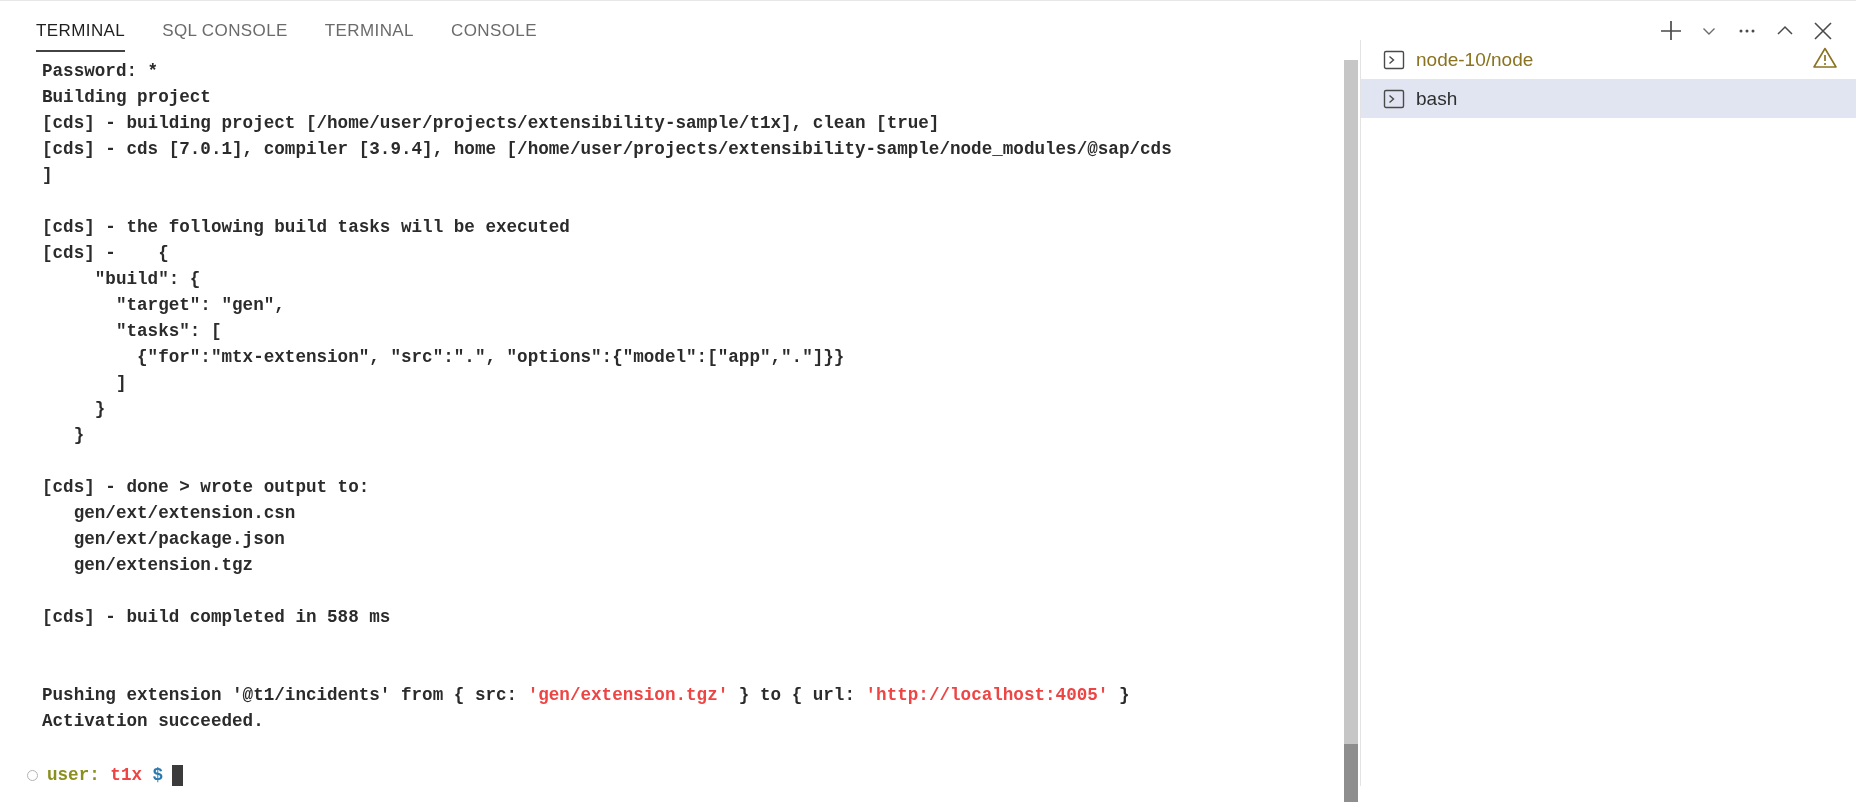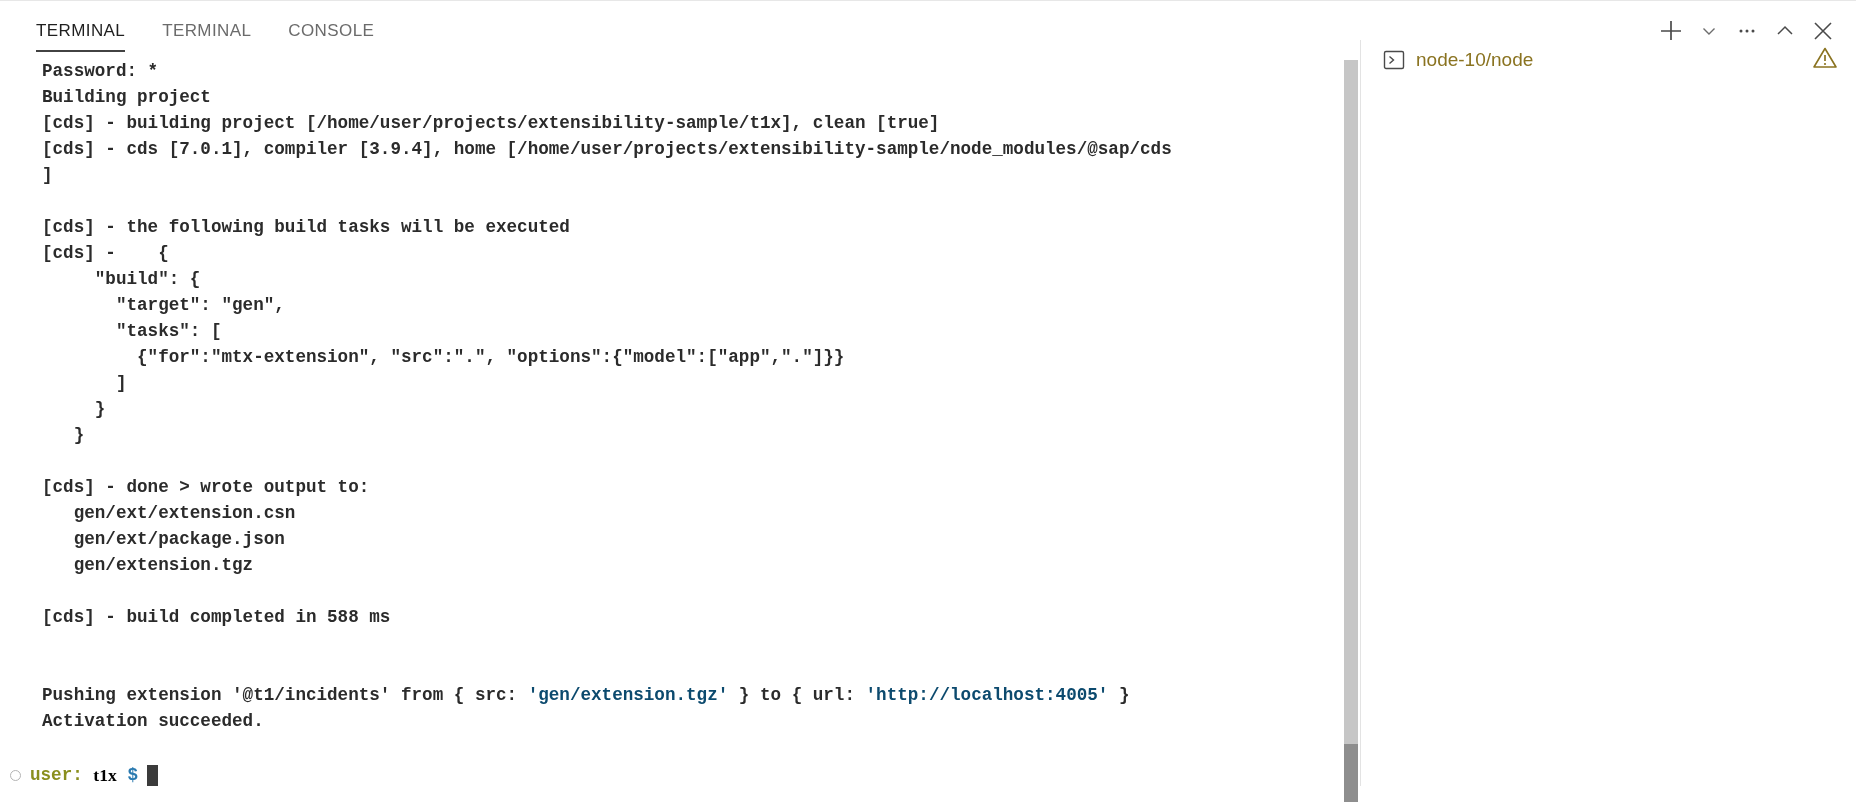--- a/index.html
+++ b/index.html
@@ -62,35 +62,35 @@
     position: absolute; top: 2px; left: 42px;
     font-family: "Liberation Mono", "DejaVu Sans Mono", monospace;
     font-size: 17.6px;
     line-height: 26px;
     color: #2b2b2b;
     white-space: pre;
     letter-spacing: 0px;
     font-weight: bold;
   }
   .term-text .ln { display: block; height: 26px; }
-  .str-green { color: #0c4a6e; margin-top: 20px; }
+  .str-green { color: #ef4444; margin-top: 20px; }
 
   
   .prompt-line {
-    position: absolute; left: 10px; bottom: 14px;
+    position: absolute; left: 27px; bottom: 14px;
     font-family: "Liberation Mono", "DejaVu Sans Mono", monospace;
     font-size: 17.6px; line-height: 26px;
     display: flex; align-items: center; white-space: pre;
   }
   .prompt-dot {
     width: 11px; height: 11px; border: 1.6px solid #b4b4b4;
     border-radius: 50%; margin-right: 9px; flex: none;
   }
   .p-user { color: #8a8f1e; font-weight: bold; }
-  .p-dir  { color: #000000; font-weight: bold; font-family: Liberation Serif, serif; }
+  .p-dir  { color: #ef4444; font-weight: bold; }
   .p-sym  { color: #2a7ab0; font-weight: bold; }
   .cursor {
     display: inline-block; width: 11px; height: 21px;
     background: #3b3b3b; margin-left: 9px;
   }
 
   
   .scrollbar {
     position: absolute; top: 60px; left: 1344px; width: 14px; height: 742px;
     background: #c6c6c6;
@@ -131,20 +131,23 @@
 <body>
 
 <div id="app">
 
   <div class="top-rule"></div>
 
   <div class="panel-header">
     <div class="tabs">
       <div class="tab active">
         <span>TERMINAL</span>
+      </div>
+      <div class="tab">
+        <span>SQL CONSOLE</span>
       </div>
       <div class="tab">
         <span>TERMINAL</span>
       </div>
       <div class="tab">
         <span>CONSOLE</span>
       </div>
     </div>
 
     <div class="header-actions">
@@ -215,15 +218,24 @@
             <path d="M6.5 7.5 L10.5 11 L6.5 14.5" fill="none" stroke="#4a4a4a" stroke-width="1.4"></path>
           </svg>
         </span>
         <span class="tl-label warn">node-10/node</span>
         <span><svg class="tl-warn" viewBox="0 0 26 26">
             <path d="M13 3.5 L24 22 L2 22 Z" fill="none" stroke="#8a7320" stroke-width="1.6" stroke-linejoin="round"></path>
             <path d="M13 10 L13 16" stroke="#8a7320" stroke-width="1.7"></path>
             <circle cx="13" cy="19" r="1.1" fill="#8a7320"></circle>
           </svg></span>
       </div>
+      <div class="tl-row selected">
+        <span>
+          <svg class="tl-icon" viewBox="0 0 22 22">
+            <rect x="1.5" y="2.5" width="19" height="17" rx="1.5" fill="none" stroke="#4a4a4a" stroke-width="1.4"></rect>
+            <path d="M6.5 7.5 L10.5 11 L6.5 14.5" fill="none" stroke="#4a4a4a" stroke-width="1.4"></path>
+          </svg>
+        </span>
+        <span class="tl-label">bash</span>
+      </div>
     </div>
 
 </div>
 
 </body></html>

